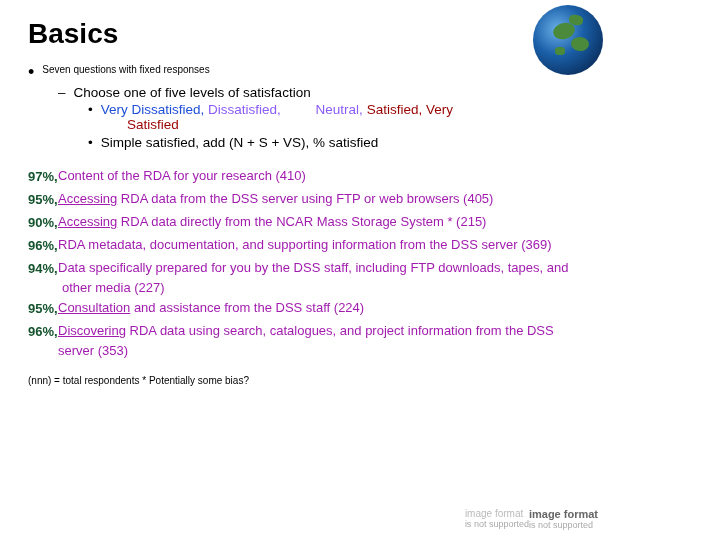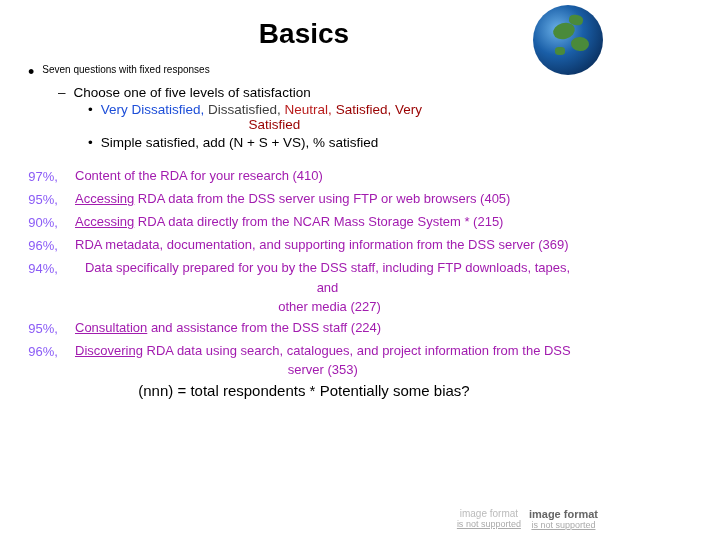--- a/index.html
+++ b/index.html
@@ -10,21 +10,20 @@
       background: #fff;
       overflow: hidden;
       position: relative;
     }
     .slide {
       width: 608px;
       height: 540px;
       background: #fff;
       padding: 18px 28px 14px 28px;
       position: relative;
-      text-align: center;
     }
     .title {
       font-size: 28px;
       font-weight: bold;
       color: #000;
       margin-bottom: 14px;
     }
     .content-area {
       font-size: 13.5px;
       color: #000;
@@ -57,51 +56,51 @@
       margin-left: 60px;
       display: flex;
       align-items: flex-start;
       margin-bottom: 3px;
     }
     .sub-sub-dot {
       margin-right: 8px;
       flex-shrink: 0;
     }
     .color-red { color: #1d4ed8; }
-    .color-orange { color: #404040; }
-    .color-green { color: #b91c1c; }
+    .color-orange { color: #8b5cf6; }
+    .color-green { color: #8b5cf6; margin-left: 31px; }
     .color-darkred { color: #990000; }
 
     .stats-section {
       margin-top: 16px;
       font-size: 13px;
       line-height: 1.7;
     }
     .stat-line {
       display: flex;
       align-items: flex-start;
       margin-bottom: 1px;
     }
     .stat-pct {
-      font-weight: normal;
-      color: #8b5cf6;
-      margin-right: 17px;
+      font-weight: bold;
+      color: #14532d;
+      margin-right: 0;
       min-width: 30px;
       flex-shrink: 0;
     }
     .stat-text {
       color: #a21caf;
       line-height: 1.5;
     }
     .stat-text .underline {
       text-decoration: underline;
     }
     .footnote {
-      margin-top: 2px;
-      font-size: 15px;
+      margin-top: 15px;
+      font-size: 10px;
       color: #000;
     }
     .globe-circle {
       width: 70px;
       height: 70px;
       border-radius: 50%;
       background: radial-gradient(circle at 35% 35%, #6ab0e8, #1a5fa8 40%, #0a3060 80%, #061830);
       position: absolute;
       top: 5px;
       right: 5px;
@@ -111,27 +110,26 @@
       position: absolute;
       background: #4a8a3a;
       border-radius: 50%;
     }
     
     .img-format-area {
       position: absolute;
       bottom: 10px;
       right: 10px;
       display: flex;
-      gap: 8px;
       font-size: 10px;
       color: #999;
     }
     .img-format-1 { color: #bbb; }
     .img-format-2 { color: #666; font-weight: bold; font-size: 11px; }
-    .not-supported { font-size: 9px; color: #aaa; text-decoration: underline; }
+    .not-supported { font-size: 9px; color: #aaa; }
   </style>
 </head>
 <body>
 
 <div class="slide">
 
   <div class="globe-circle">
     <div class="globe-land" style="width:22px;height:16px;top:18px;left:20px;transform:rotate(-15deg);"></div>
     <div class="globe-land" style="width:14px;height:10px;top:10px;left:36px;transform:rotate(10deg);border-radius:40%;"></div>
     <div class="globe-land" style="width:18px;height:14px;top:32px;left:38px;transform:rotate(5deg);"></div>

